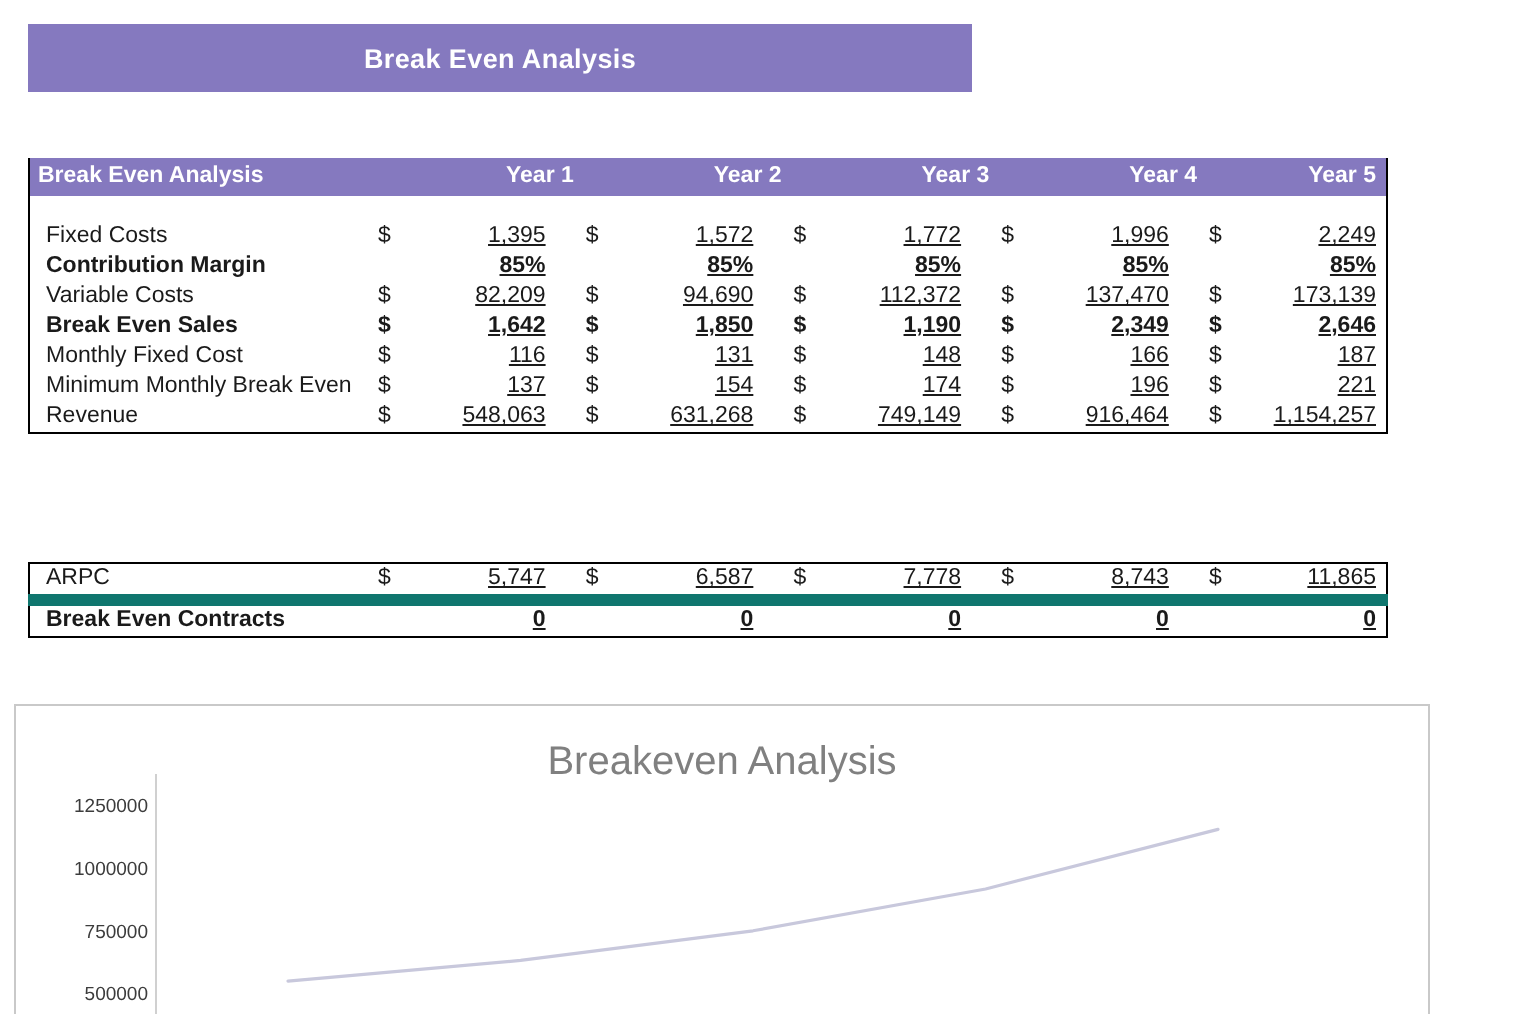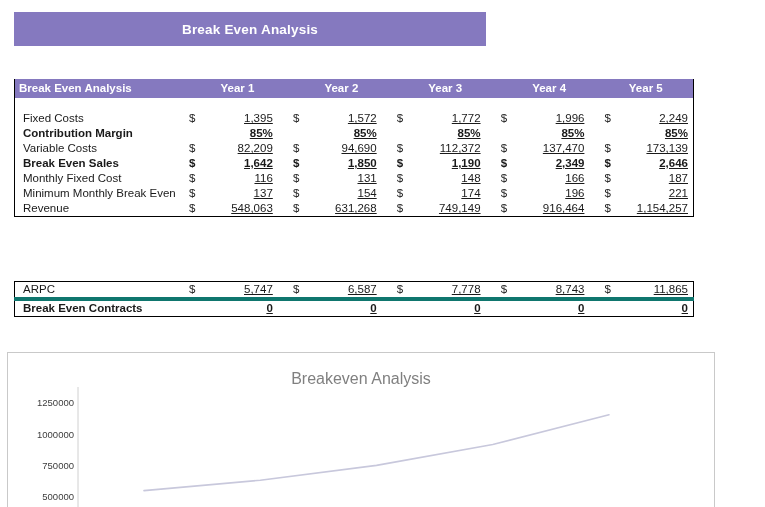--- a/index.html
+++ b/index.html
@@ -63,20 +63,21 @@
     font-size: 11.5px;
     height: 19px;
     line-height: 19px;
     vertical-align: middle;
   }
   .hdr-row th.h-label {
     text-align: left;
     padding-left: 4px;
   }
   .hdr-row th.h-year {
+    text-align: right;
     padding-right: 5px;
   }
 
   .spacer-row td { height: 13px; }
 
   .data-row td {
     height: 15px;
     line-height: 15px;
     vertical-align: middle;
   }
@@ -106,40 +107,40 @@
   }
   .tbl-2 {
     left: 14px;
     top: 281px;
     width: 680px;
     border-left: 1px solid #000;
     border-right: 1px solid #000;
     border-top: 1px solid #000;
     border-bottom: 1.5px solid #000;
   }
-  .tbl-2 .topline td { border-top: 4px solid #0f766e; }
+  .tbl-2 .topline td { border-top: 6px solid #0f766e; }
 
   
   .chart-card {
     position: absolute;
     left: 7px;
     top: 352px;
     width: 706px;
     height: 175px;
     border: 1px solid #c9c9c9;
     background: #ffffff;
     overflow: hidden;
   }
   .chart-title {
     position: absolute;
     left: 0;
     top: 17px;
     width: 100%;
     text-align: center;
-    font-size: 16px;
+    font-size: 20px;
     color: #808080;
   }
   .chart-svg {
     position: absolute;
     left: 0;
     top: 0;
   }
   .ytick {
     font-size: 9.5px;
     fill: #3c3c3c;

